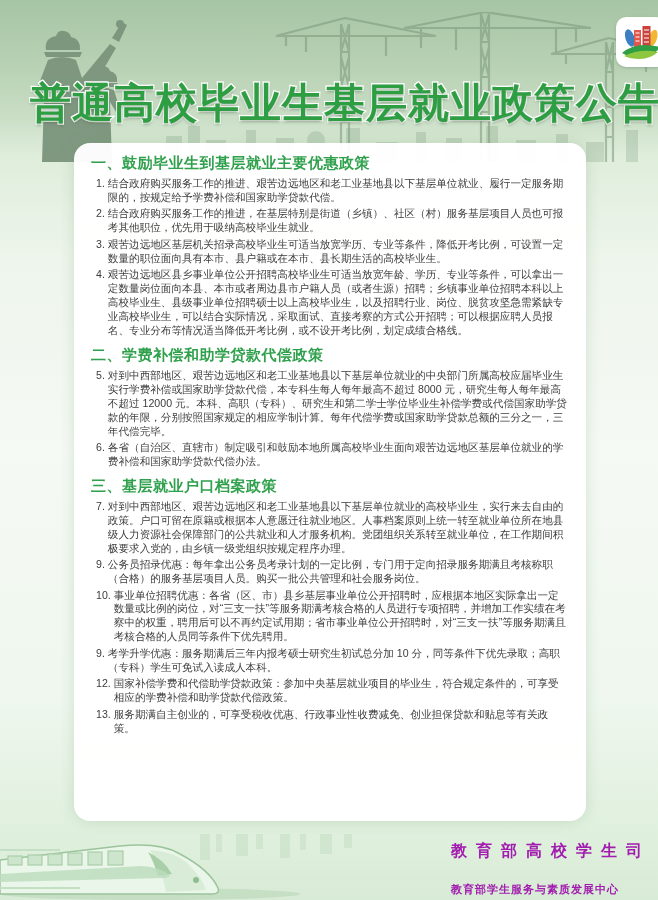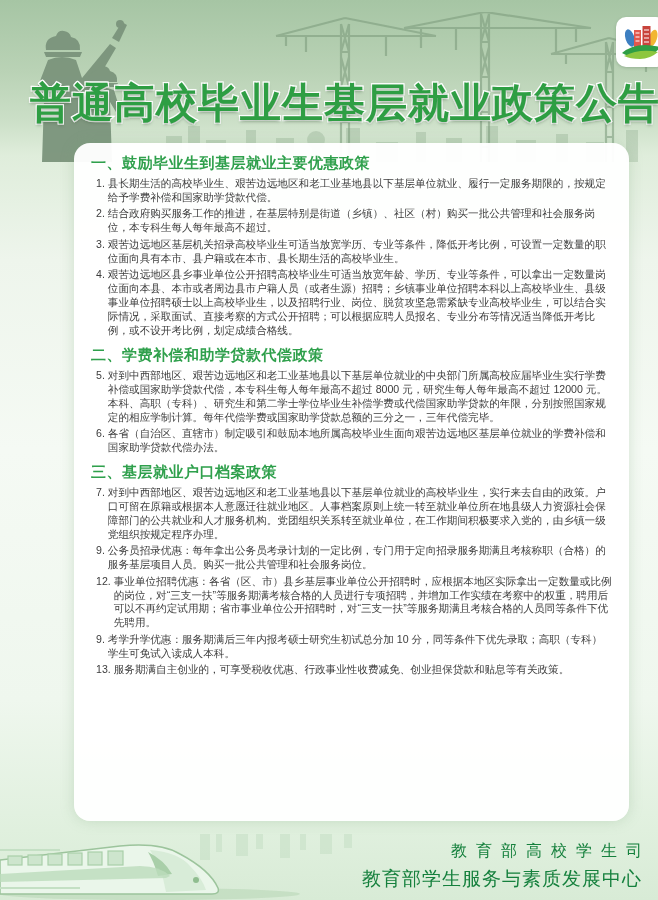--- a/index.html
+++ b/index.html
@@ -24,45 +24,45 @@
       -1px -1px 0 #fff,1px -1px 0 #fff,-1px 1px 0 #fff,1px 1px 0 #fff;
     white-space:nowrap;
   }
   .logo-box{
     position:absolute;top:5px;right:8px;width:50px;height:50px;
     background:#fff;border-radius:10px;box-shadow:0 1px 3px rgba(80,110,80,.3);
     display:flex;align-items:center;justify-content:center;
   }
   
   .panel{
-    position:absolute;left:74px;top:143px;width:555px;height:678px;
+    position:absolute;left:74px;top:143px;width:512px;height:678px;
     background:rgba(255,255,255,.96);border-radius:16px;
     box-shadow:0 0 14px rgba(120,160,120,.28);
     padding:10px 17px 8px 17px;box-sizing:border-box;overflow:hidden;
   }
   .sec-h{
     color:#2fa04c;font-weight:bold;font-size:15px;line-height:1.25;
     margin:8px 0 4px 0;letter-spacing:.5px;
   }
   .sec:first-child .sec-h{margin-top:1px;}
   .item{
     display:flex;color:#3c3c3c;font-size:10.6px;line-height:1.32;
     margin:0 0 2.5px 0;padding-left:5px;
   }
   .item .num{flex:none;padding-right:3px;}
   .item .txt{flex:1;}
   
   .footer{position:absolute;left:0;bottom:0;width:658px;height:66px;}
   .train{position:absolute;left:0;bottom:0;}
   .footer-text{
-    position:absolute;right:16px;top:7px;text-align:right;
-    color:#15803d;font-weight:normal;
+    position:absolute;right:16px;top:7px;
+    color:#a21caf;font-weight:bold;
   }
   .footer-text .l1{font-size:16px;letter-spacing:9px;margin-right:-9px;}
-  .footer-text .l2{font-size:19px;letter-spacing:1px;margin-top:4px;}
+  .footer-text .l2{font-size:11px;letter-spacing:1px;margin-top:20px;}
 </style>
 </head>
 <body>
 
 <div class="header">
 
   <svg class="cranes" width="538" height="150" viewBox="0 0 538 150">
     <g stroke="#7a997a" stroke-width="2.2" fill="none" opacity="0.55">
       <path d="M205 150 V12 M213 150 V12 M205 40 h8 M205 75 h8 M205 110 h8 M205 12 L213 40 M213 12 L205 40 M205 45 L213 75 M213 45 L205 75"></path>
       <path d="M140 24 H300 M209 6 L140 24 M209 6 L300 24 M150 24 v10 M170 24 v16 M250 24 v20 M285 24 v12"></path>
@@ -123,25 +123,25 @@
 
   <div class="title">普通高校毕业生基层就业政策公告</div>
 </div>
 
 <div class="panel">
   <div id="sections">
       <div class="sec">
         <div class="sec-h">一、鼓励毕业生到基层就业主要优惠政策</div>
         <div class="item">
           <span class="num">1.</span>
-          <span class="txt">县长期生活的高校毕业生、艰苦边远地区和老工业基地县以下基层单位就业、履行一定服务期限的，按规定给予学费补偿和国家助学贷款代偿。</span>
+          <span class="txt">结合政府购买服务工作的推进、艰苦边远地区和老工业基地县以下基层单位就业、履行一定服务期限的，按规定给予学费补偿和国家助学贷款代偿。</span>
         </div>
         <div class="item">
           <span class="num">2.</span>
-          <span class="txt">结合政府购买服务工作的推进，在基层特别是街道（乡镇）、社区（村）购买一批公共管理和社会服务岗位，本专科生每人每年最高不超过。</span>
+          <span class="txt">结合政府购买服务工作的推进，在基层特别是街道（乡镇）、社区（村）服务基层项目人员也可报考其他职位，优先用于吸纳高校毕业生就业。</span>
         </div>
         <div class="item">
           <span class="num">3.</span>
           <span class="txt">艰苦边远地区基层机关招录高校毕业生可适当放宽学历、专业等条件，降低开考比例，可设置一定数量的职位面向具有本市、县户籍或在本市、县长期生活的高校毕业生。</span>
         </div>
         <div class="item">
           <span class="num">4.</span>
           <span class="txt">艰苦边远地区县乡事业单位公开招聘高校毕业生可适当放宽年龄、学历、专业等条件，可以拿出一定数量岗位面向本县、本市或者周边县市户籍人员（或者生源）招聘；乡镇事业单位招聘本科以上高校毕业生、县级事业单位招聘硕士以上高校毕业生，以及招聘行业、岗位、脱贫攻坚急需紧缺专业高校毕业生，可以结合实际情况，采取面试、直接考察的方式公开招聘；可以根据应聘人员报名、专业分布等情况适当降低开考比例，或不设开考比例，划定成绩合格线。</span>
         </div>
       </div>
@@ -162,26 +162,30 @@
           <span class="num">7.</span>
           <span class="txt">对到中西部地区、艰苦边远地区和老工业基地县以下基层单位就业的高校毕业生，实行来去自由的政策。户口可留在原籍或根据本人意愿迁往就业地区。人事档案原则上统一转至就业单位所在地县级人力资源社会保障部门的公共就业和人才服务机构。党团组织关系转至就业单位，在工作期间积极要求入党的，由乡镇一级党组织按规定程序办理。</span>
         </div>
       </div>
       <div class="sec">
         <div class="item">
           <span class="num">9.</span>
           <span class="txt">公务员招录优惠：每年拿出公务员考录计划的一定比例，专门用于定向招录服务期满且考核称职（合格）的服务基层项目人员。购买一批公共管理和社会服务岗位。</span>
         </div>
         <div class="item">
-          <span class="num">12.</span>
+          <span class="num">10.</span>
           <span class="txt">事业单位招聘优惠：各省（区、市）县乡基层事业单位公开招聘时，应根据本地区实际拿出一定数量或比例的岗位，对“三支一扶”等服务期满考核合格的人员进行专项招聘，并增加工作实绩在考察中的权重，聘用后可以不再约定试用期；省市事业单位公开招聘时，对“三支一扶”等服务期满且考核合格的人员同等条件下优先聘用。</span>
         </div>
         <div class="item">
           <span class="num">9.</span>
           <span class="txt">考学升学优惠：服务期满后三年内报考硕士研究生初试总分加 10 分，同等条件下优先录取；高职（专科）学生可免试入读成人本科。</span>
+        </div>
+        <div class="item">
+          <span class="num">12.</span>
+          <span class="txt">国家补偿学费和代偿助学贷款政策：参加中央基层就业项目的毕业生，符合规定条件的，可享受相应的学费补偿和助学贷款代偿政策。</span>
         </div>
         <div class="item">
           <span class="num">13.</span>
           <span class="txt">服务期满自主创业的，可享受税收优惠、行政事业性收费减免、创业担保贷款和贴息等有关政策。</span>
         </div>
       </div>
     </div>
 </div>
 
 <div class="footer">

